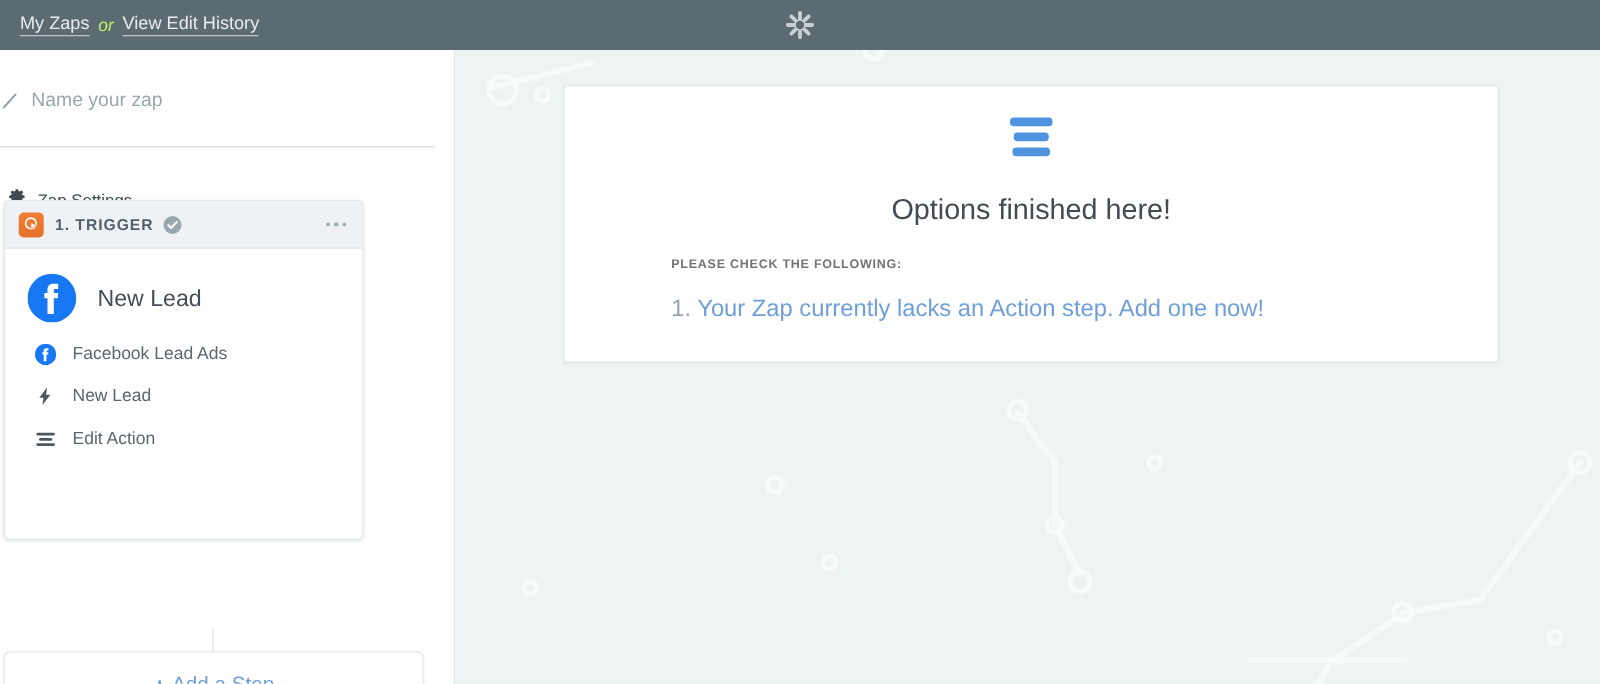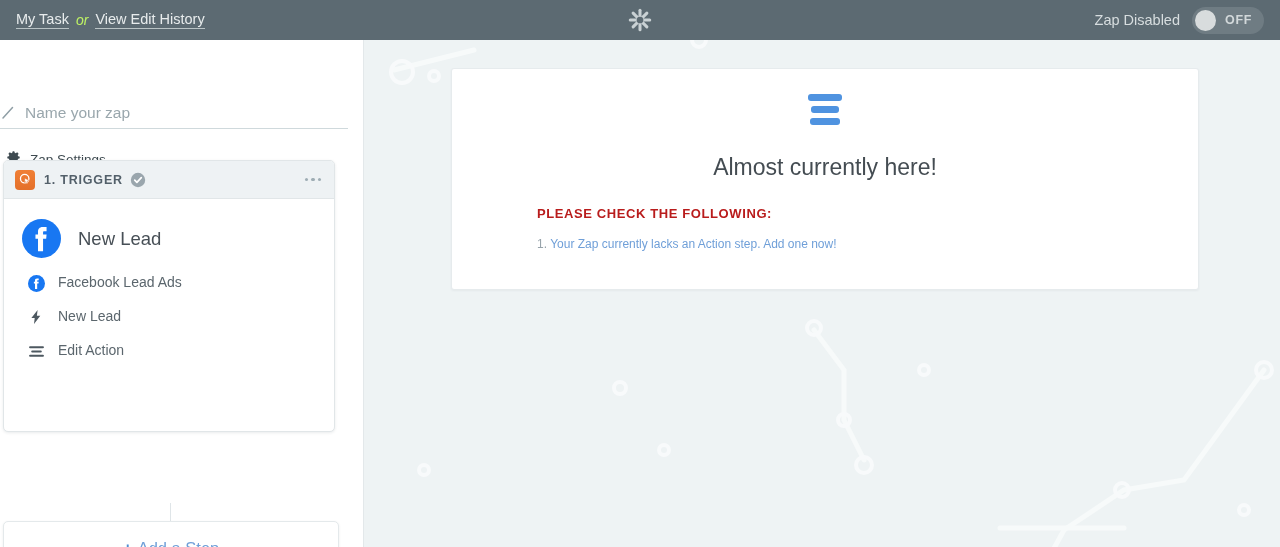--- a/index.html
+++ b/index.html
@@ -102,24 +102,23 @@
     box-sizing: border-box;
     overflow: hidden;
   }
   .zap-name-row {
     position: absolute;
     left: 0; top: 32px;
     width: 348px;
     display: flex;
     align-items: center;
     gap: 9px;
-    padding-bottom: 6px;
+    padding-bottom: 27px;
     border-bottom: 1px solid #cfd9dc;
     cursor: text;
-    margin-top: 32px;
   }
   .pencil-icon { width: 16px; height: 16px; flex: 0 0 auto; }
   .zap-name-placeholder {
     font-size: 15.5px;
     color: #9aa7ad;
   }
   .zap-settings-row {
     position: absolute;
     left: 6px; top: 110px;
     display: flex;
@@ -129,21 +128,21 @@
   }
   .zap-settings-label {
     font-size: 13.5px;
     color: #3f4b51;
   }
 
   
   .trigger-card {
     position: absolute;
     left: 3px; top: 120px;
-    width: 332px;
+    width: 288px;
     background: #ffffff;
     border: 1px solid #e1e6e8;
     border-radius: 5px;
     box-shadow: 0 1px 3px rgba(40,55,65,0.10);
     box-sizing: border-box;
     overflow: hidden;
   }
   .trigger-header {
     height: 38px;
     background: #eef2f4;
@@ -296,69 +295,62 @@
   .status-title {
     position: absolute;
     left: 0; right: 0; top: 85px;
     text-align: center;
     font-size: 23px;
     color: #444c52;
   }
   .status-subhead {
     position: absolute;
     left: 85px; top: 137px;
-    font-size: 13px;
+    font-size: 10px;
     font-weight: bold;
     letter-spacing: 0.6px;
-    color: #b91c1c;
+    color: #737373;
   }
   .status-item {
     position: absolute;
     left: 85px; top: 168px;
-    font-size: 12px;
+    font-size: 19px;
     color: #97a3ab;
     text-align: right;
   }
   .status-item a {
     color: #6f9fd8;
     text-decoration: none;
     cursor: pointer;
   }
 </style>
 </head>
 <body>
 
 <div class="topbar">
   <div class="topbar-left">
-    <a>My Task</a>
+    <a>My Zaps</a>
     <span class="or">or</span>
     <a>View Edit History</a>
   </div>
 
   <div class="topbar-logo">
     <span>
       <svg width="26" height="26" viewBox="0 0 24 24" aria-hidden="true">
         <g fill="#c9d1d4">
           <rect x="10.6" y="1.6" width="2.8" height="20.8" rx="1.4"></rect>
           <rect x="10.6" y="1.6" width="2.8" height="20.8" rx="1.4" transform="rotate(45 12 12)"></rect>
           <rect x="10.6" y="1.6" width="2.8" height="20.8" rx="1.4" transform="rotate(90 12 12)"></rect>
           <rect x="10.6" y="1.6" width="2.8" height="20.8" rx="1.4" transform="rotate(135 12 12)"></rect>
         </g>
         <circle cx="12" cy="12" r="3.1" fill="#5c6a72"></circle>
       </svg>
     </span>
   </div>
 
-  <div class="topbar-right">
-    <span class="zap-disabled-label">Zap Disabled</span>
-    <div class="toggle">
-      <span class="knob"></span>
-      <span class="off-text">OFF</span>
-    </div>
-  </div>
 </div>
 
 <div class="sidebar">
 
   <div class="zap-name-row">
     <span class="pencil-icon">
       <svg width="16" height="16" viewBox="0 0 16 16" aria-hidden="true">
         <path d="M3 13 L12.5 2.5" stroke="#8f9ea5" stroke-width="1.5" fill="none" stroke-linecap="round"></path>
       </svg>
     </span>
@@ -487,20 +479,20 @@
   </svg>
 
   <div class="status-card">
     <div class="status-icon">
       <span class="stack">
         <span class="bar" style="width:34px;"></span>
         <span class="bar" style="width:28px;"></span>
         <span class="bar" style="width:30px;"></span>
       </span>
     </div>
-    <div class="status-title">Almost currently here!</div>
+    <div class="status-title">Options finished here!</div>
     <div class="status-subhead">PLEASE CHECK THE FOLLOWING:</div>
     <div class="status-item">
       <span>1.</span>
       <a>Your Zap currently lacks an Action step. Add one now!</a>
     </div>
   </div>
 </div>
 
 </body></html>

